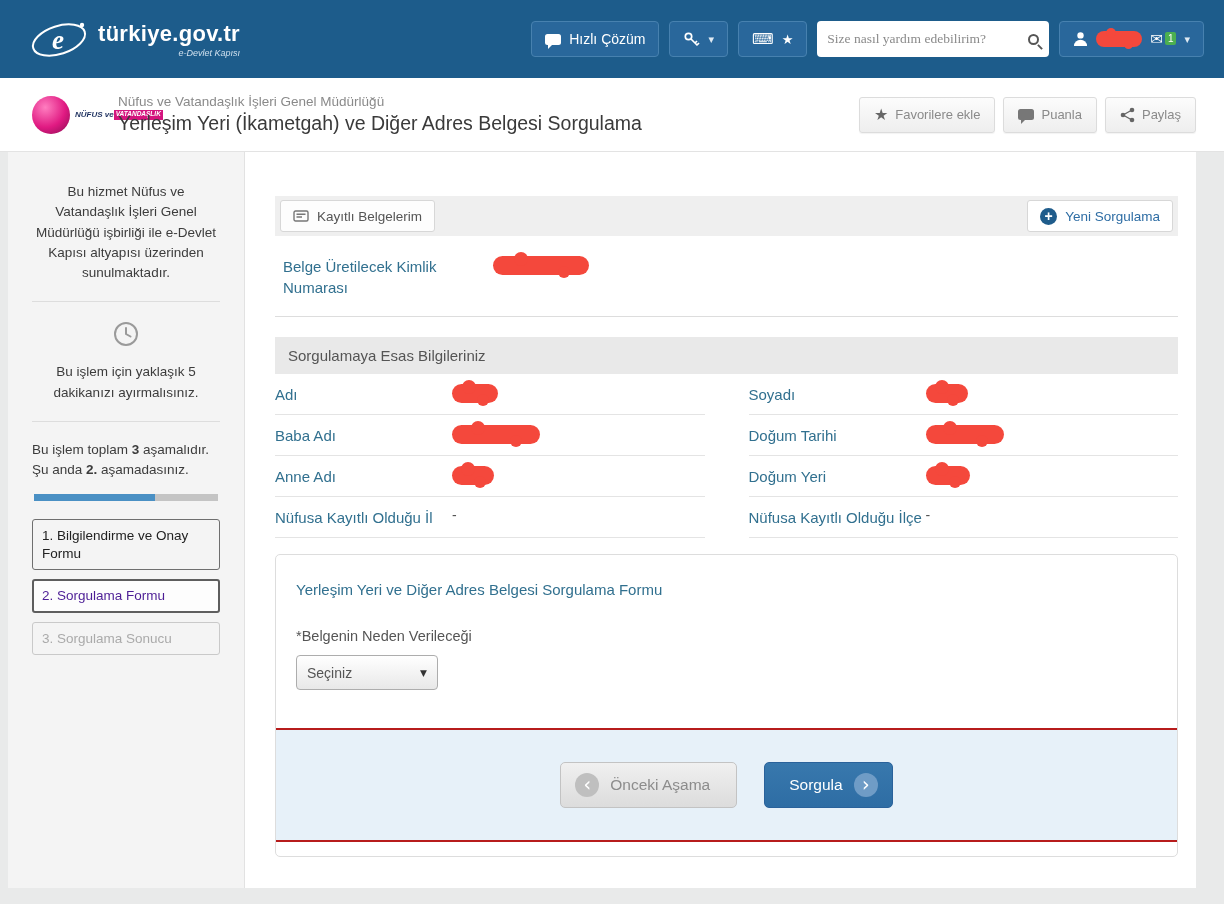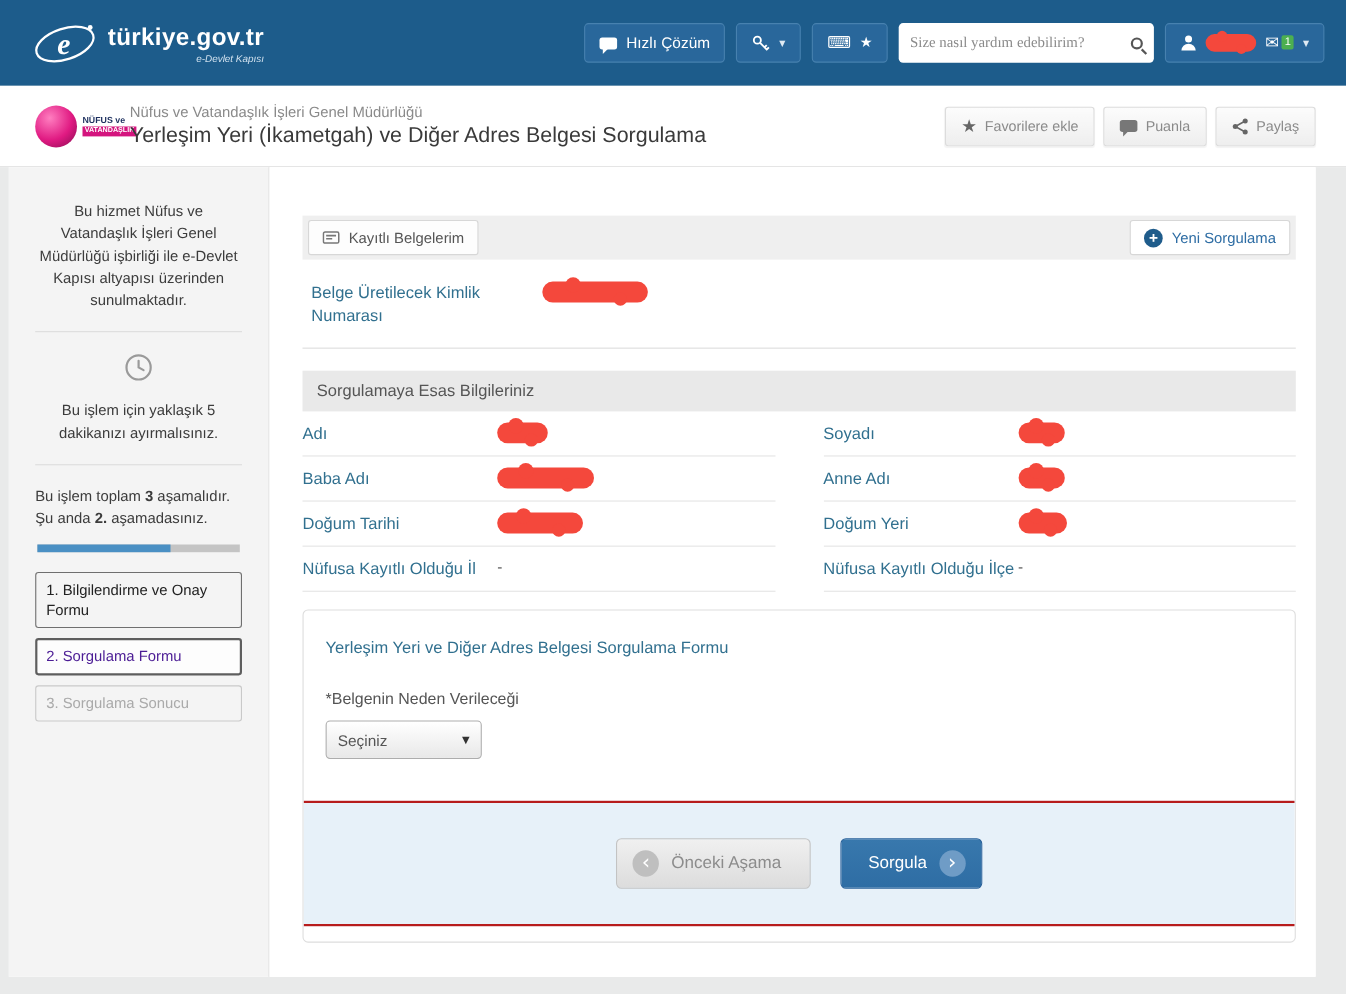--- a/index.html
+++ b/index.html
@@ -30,21 +30,21 @@
   .ic-mag { width:11px; height:11px; border:2px solid #555; border-radius:50%; position:relative; display:inline-block; flex:none; cursor:pointer; }
   .ic-mag::after { content:""; position:absolute; width:2px; height:6px; background:#555; left:9px; top:8px; transform:rotate(-45deg); }
   .mail { display:flex; align-items:flex-start; }
   .mail-badge { background:#4caf50; color:#fff; font-size:10px; line-height:13px; padding:0 3px; border-radius:2px; margin-left:2px; }
 
   
   .page-header { height:74px; background:#fff; display:flex; align-items:center; padding:0 28px 0 32px; border-bottom:1px solid #e3e3e3; }
   .nvi-logo { display:flex; align-items:center; gap:5px; width:82px; flex:none; }
   .nvi-sphere { width:38px; height:38px; border-radius:50%; flex:none;
                 background:radial-gradient(circle at 35% 30%, #ff7ec0, #e01a82 55%, #8f0d55 95%); }
-  .nvi-lines { display:flex; flex-direction:column; line-height:1.25; }
+  .nvi-lines { display:flex; flex-direction:row; line-height:1.25;font-style:italic; }
   .nvi-l1 { font-size:8px; font-weight:bold; color:#1c2f5e; white-space:nowrap; }
   .nvi-l2 { font-size:6.5px; font-weight:bold; color:#fff; background:#d4147e; padding:0 2px; white-space:nowrap; }
   .ph-text { margin-left:4px; }
   .agency { font-size:13.5px; color:#8a8a8a; }
   .page-title { font-size:19.5px; font-weight:normal; color:#3a3a3a; margin-top:3px; }
   .ph-actions { margin-left:auto; display:flex; gap:8px; }
   .hd-btn { display:flex; align-items:center; gap:7px; height:36px; padding:0 14px;
             background:linear-gradient(#fcfcfc,#eeeeee); border:1px solid #dcdcdc; border-radius:3px;
             color:#8a8a8a; font-size:13px; box-shadow:0 1px 1px rgba(0,0,0,.05); }
   .hd-btn .glyph { color:#666; font-size:16px; line-height:1; }
@@ -258,26 +258,26 @@
       </div>
       <div class="frow">
         <span class="flbl">Soyadı</span>
         <span class="fval"><span class="redact" style="width:42px"></span></span>
       </div>
       <div class="frow">
         <span class="flbl">Baba Adı</span>
         <span class="fval"><span class="redact" style="width:88px"></span></span>
       </div>
       <div class="frow">
+        <span class="flbl">Doğum Tarihi</span>
+        <span class="fval"><span class="redact" style="width:78px"></span></span>
+      </div>
+      <div class="frow">
         <span class="flbl">Anne Adı</span>
         <span class="fval"><span class="redact" style="width:42px"></span></span>
-      </div>
-      <div class="frow">
-        <span class="flbl">Doğum Tarihi</span>
-        <span class="fval"><span class="redact" style="width:78px"></span></span>
       </div>
       <div class="frow">
         <span class="flbl">Doğum Yeri</span>
         <span class="fval"><span class="redact" style="width:44px"></span></span>
       </div>
       <div class="frow">
         <span class="flbl">Nüfusa Kayıtlı Olduğu İl</span>
         <span class="fval">-</span>
       </div>
       <div class="frow">

